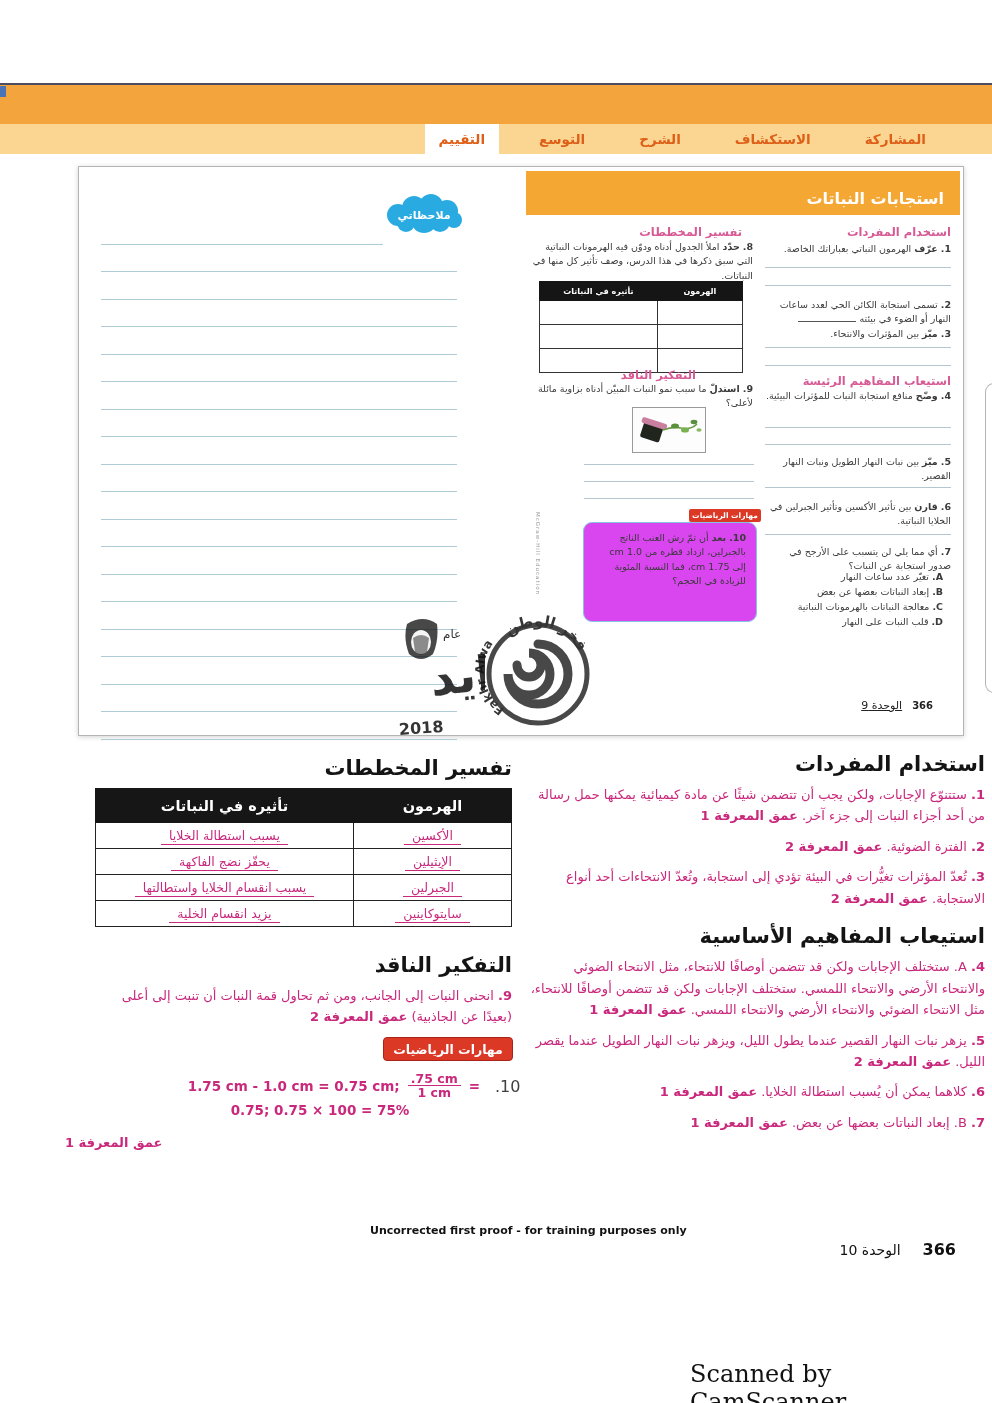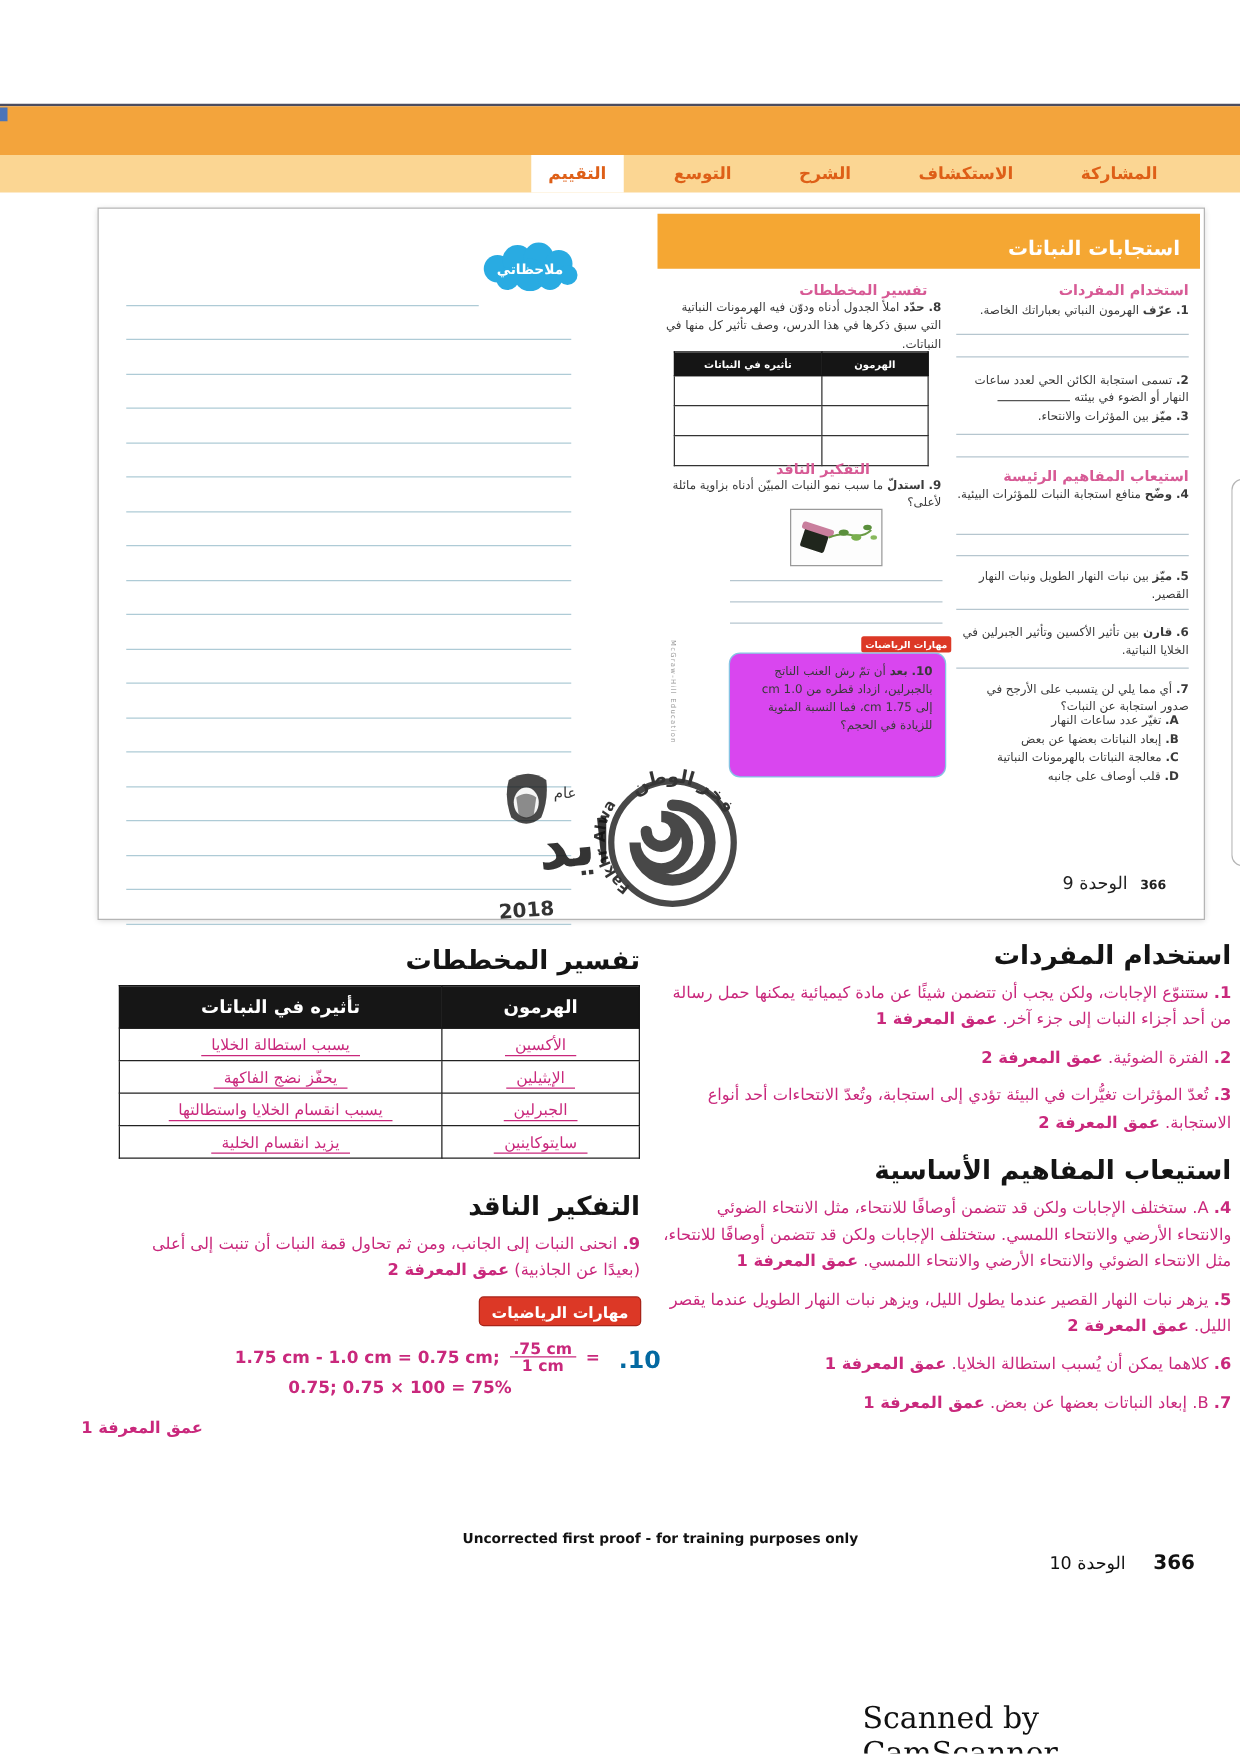--- a/index.html
+++ b/index.html
@@ -40,21 +40,21 @@
   .ws-table td{border:1px solid #333;height:21px;}
   .ws-col-h{width:42%;}
 
   .plant-box{position:absolute;left:553px;top:240px;width:72px;height:44px;border:1px solid #9a9a9a;background:#fdfdfd;}
   .ws-badge{position:absolute;left:610px;top:342px;width:72px;height:13px;background:#DC3826;border-radius:2px;
             color:#fff;font-size:7.5px;font-weight:bold;display:flex;align-items:center;justify-content:center;direction:rtl;}
   .ws-mathbox{position:absolute;left:504px;top:355px;width:172px;height:98px;border:1.5px solid #85c3e3;border-radius:9px;background:#d946ef;}
   .side-vert{position:absolute;left:456px;top:345px;height:150px;writing-mode:vertical-rl;font-size:5.5px;color:#999;letter-spacing:1px;}
   .sheet-foot{position:absolute;right:30px;top:532px;display:flex;direction:rtl;gap:10px;align-items:baseline;}
   .sheet-foot .pg{font-weight:bold;font-size:10px;color:#222;}
-  .sheet-foot .un{font-size:14px;color:#222;direction:rtl;}
+  .sheet-foot .un{font-size:11px;color:#222;direction:rtl;text-decoration:underline;}
 
   
   .side-panel{left:985px;top:383px;width:8px;height:308px;background:#fff;border:1px solid #b5b5b5;border-right:none;border-radius:12px 0 0 12px;}
 
   
   .ans-h{font-family:"DejaVu Sans",sans-serif;font-weight:bold;color:#141414;font-size:21px;direction:rtl;text-align:right;}
   .ans-item{font-size:13px;color:#C9287C;direction:rtl;text-align:right;line-height:1.65;margin-bottom:9px;}
   .ans-item .n{font-weight:bold;}
   .dok{font-weight:bold;color:#C9287C;}
   .ans-right{left:530px;top:752px;width:455px;}
@@ -63,21 +63,21 @@
   .ans-table th{background:#161616;color:#fff;font-size:14.5px;font-weight:bold;height:31px;border:1px solid #161616;}
   .ans-table td{border:1px solid #222;height:23px;text-align:center;font-size:12.5px;color:#C9287C;}
   .uline{border-bottom:1px solid #C9287C;padding:0 8px 1px;}
   .a-col-h{width:38%;}
   .ans-badge{left:383px;top:1037px;width:128px;height:22px;background:#DC3826;border:1px solid #a82318;border-radius:4px;
              color:#fff;font-weight:bold;font-size:12.5px;display:flex;align-items:center;justify-content:center;direction:rtl;}
   .math1{left:95px;top:1072px;width:385px;display:flex;justify-content:flex-end;align-items:center;gap:8px;
          direction:ltr;color:#C9287C;font-size:13.5px;font-weight:bold;}
   .frac{display:inline-block;text-align:center;line-height:1.05;font-size:12.5px;}
   .frac .t{display:block;border-bottom:1.5px solid #C9287C;padding:0 3px;}
-  .mathnum{left:495px;top:1077px;color:#0369a1;font-weight:bold;font-size:19px;}
+  .mathnum{left:495px;top:1077px;color:#404040;font-weight:normal;font-size:16px;}
   .math2{left:170px;top:1102px;width:300px;text-align:center;color:#C9287C;font-size:13.5px;font-weight:bold;direction:ltr;}
   .dok-alone{left:65px;top:1135px;font-size:13px;direction:rtl;}
 
   
   .stamp{opacity:.85;}
 
   
   .proof{left:370px;top:1224px;font-size:11px;font-weight:bold;color:#111;}
   .foot-page{right:36px;top:1240px;display:flex;direction:rtl;gap:22px;align-items:baseline;}
   .foot-page .pg{font-weight:bold;font-size:16px;color:#111;}
@@ -256,21 +256,21 @@
     <div class="abs q" style="left:686px;top:418px;width:178px;text-align:right;">
       <span class="qn">B.</span>
       <span>إبعاد النباتات بعضها عن بعض</span>
     </div>
     <div class="abs q" style="left:686px;top:433px;width:178px;">
       <span class="qn">C.</span>
       <span>معالجة النباتات بالهرمونات النباتية</span>
     </div>
     <div class="abs q" style="left:686px;top:448px;width:178px;">
       <span class="qn">D.</span>
-      <span>قلب أوصاف على جانبه</span>
+      <span>قلب النبات على النهار</span>
     </div>
 
     <div class="sheet-foot">
       <span class="pg">366</span>
       <span class="un">الوحدة 9</span>
     </div>
   </div>
 
   <svg class="abs stamp" style="left:393px;top:606px;" width="92" height="138" viewBox="0 0 92 138">
     <g fill="#111">

